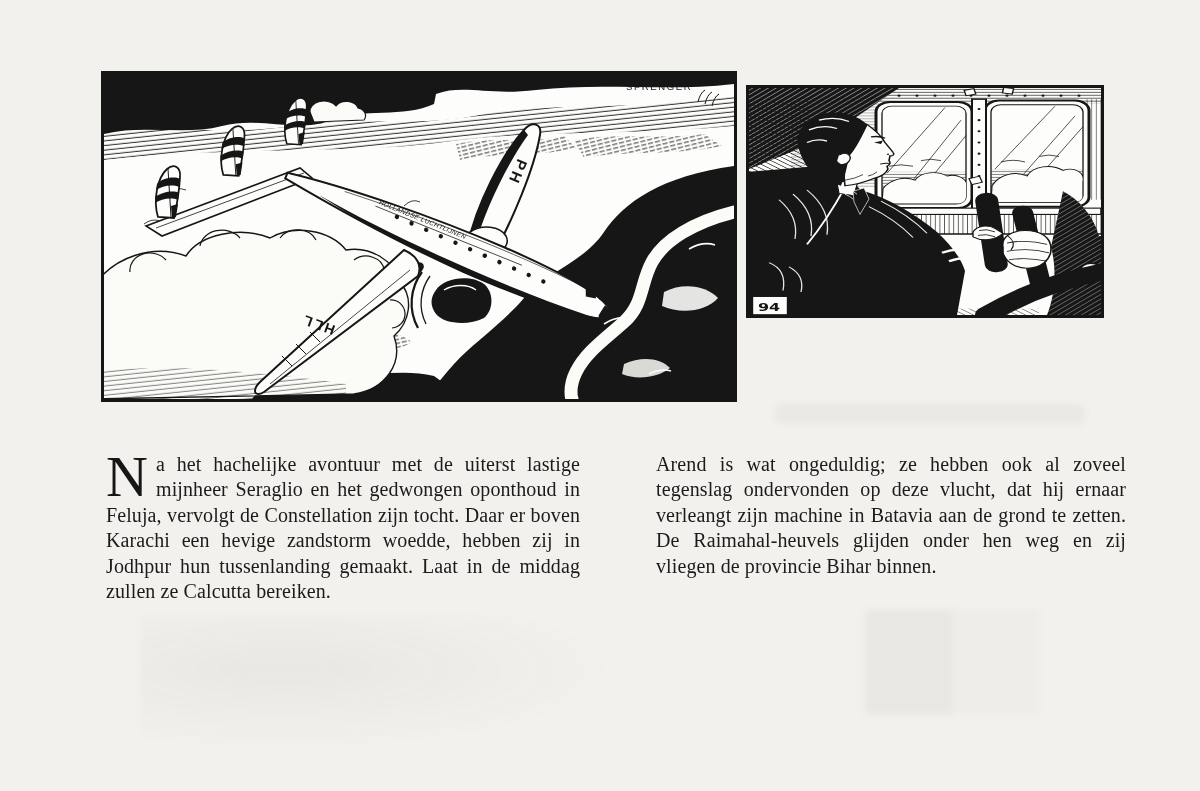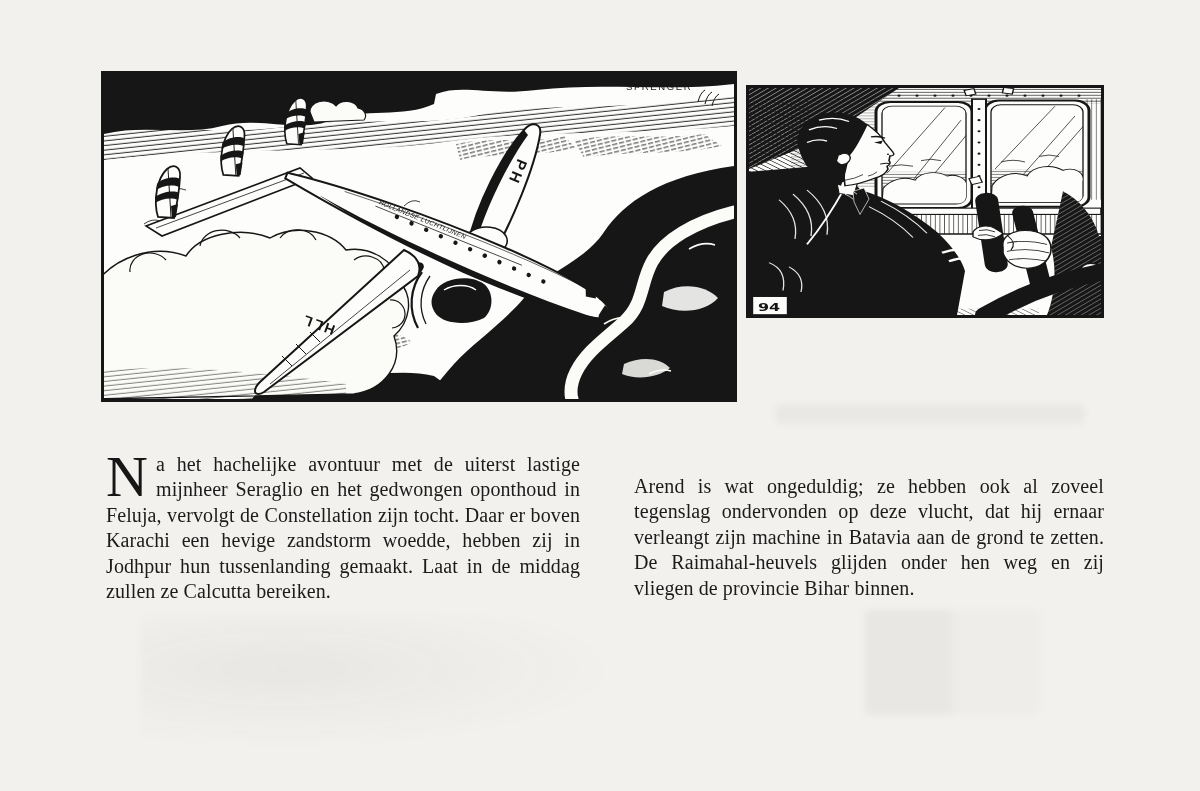--- a/index.html
+++ b/index.html
@@ -25,21 +25,21 @@
     position:absolute;
     top:452px;
     width:474px;
     font-size:20px;
     line-height:25.4px;
     color:#1b1b1b;
     text-align:justify;
     letter-spacing:0.1px;
   }
   #col-left{left:106px;}
-  #col-right{left:634px;width:470px;margin-top:22px;}
+  #col-right{left:656px;width:470px;}
   .dropcap{
     float:left;
     font-size:58px;
     line-height:45px;
     padding:2px 8px 0 0;
     color:#161616;
   }
   .ghost{
     position:absolute;
     pointer-events:none;

